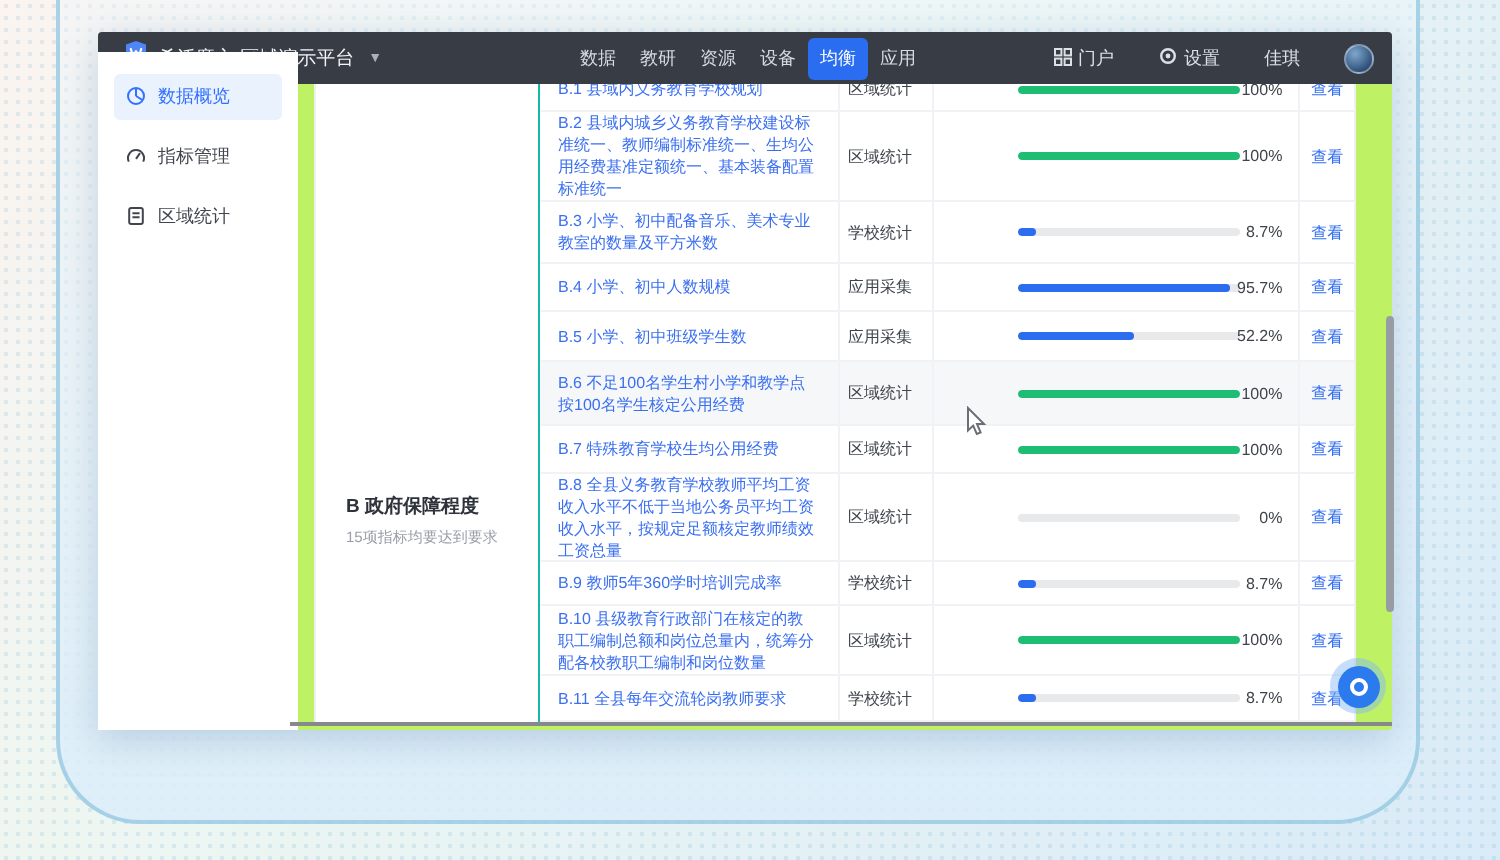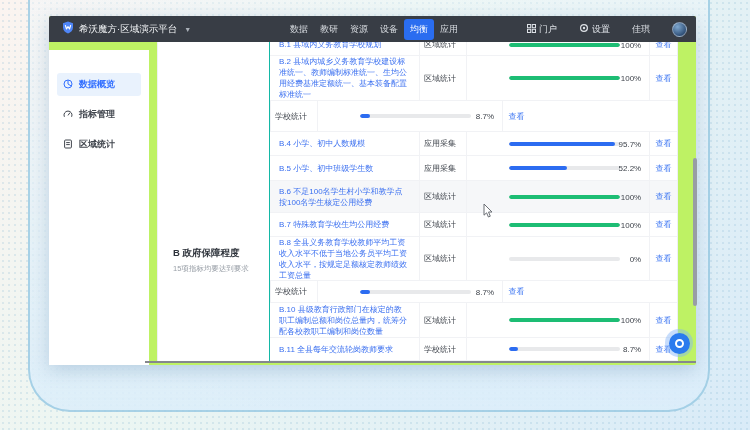--- a/index.html
+++ b/index.html
@@ -28,21 +28,21 @@
   .brand-caret { color: #aab0b8; font-size: 7px; margin-left: 2px; }
   .nav-menu { position: absolute; left: 235px; top: 0; height: 26px; display: flex; align-items: center; }
   .nav-item { color: #d8dce1; font-size: 9px; padding: 4px 6px; border-radius: 3px; cursor: pointer; white-space: nowrap; }
   .nav-item.active { background: #2a6df0; color: #fff; }
   .nav-right { position: absolute; right: 9px; top: 0; height: 26px; display: flex; align-items: center; gap: 22px; }
   .nav-chip { display: flex; align-items: center; gap: 3px; color: #dde1e6; font-size: 9px; cursor: pointer; white-space: nowrap; }
   .avatar { width: 15px; height: 15px; border-radius: 50%;
     background: radial-gradient(circle at 35% 30%, #7fa8cf, #31527a 70%, #1d3352);
     border: 1px solid rgba(255,255,255,0.4); cursor: pointer; }
   
-  .sidebar { position: absolute; left: 0; top: 34px; width: 100px; bottom: 0; background: #fff; padding-top: 16px; font-weight: bold; }
+  .sidebar { position: absolute; left: 0; top: 10px; width: 100px; bottom: 0; background: #fff; padding-top: 4px; }
   .side-item { display: flex; align-items: center; gap: 6px; margin: 7px 8px; padding: 5px 6px;
     font-size: 9px; color: #41464e; border-radius: 3px; cursor: pointer; white-space: nowrap; }
   .side-item.active { background: #e9f2fd; color: #3370ff; }
   
   .content { position: absolute; left: 108px; top: 26px; width: 521px; height: 319px; overflow: hidden;
     border-left: 1px solid #eef0f3; border-right: 1px solid #eef0f3; background: #fff; }
   .category { position: absolute; left: 15px; top: 205px; width: 96px; }
   .cat-title { font-size: 9.5px; font-weight: bold; color: #2e333b; white-space: nowrap; }
   .cat-sub { font-size: 7.5px; color: #9aa0a8; margin-top: 4px; white-space: nowrap; }
   .rows { margin-left: 111px; border-left: 1px solid #14b8a6; }
@@ -184,20 +184,21 @@
         <div class="bar-fill" style="width: 100%; background: rgb(29, 189, 116);"></div>
       </div>
       <span class="c-percent">100%</span>
     </div>
     <div class="c-action">
       <span class="view-link">查看</span>
     </div>
   </div>
 
   <div class="row">
+    <div class="c-name">B.3 小学、初中配备音乐、美术专业教室的数量及平方米数</div>
     <div class="c-type">学校统计</div>
     <div class="c-progress">
       <div class="bar-track">
         <div class="bar-fill" style="width: 8.7%; background: rgb(44, 108, 241);"></div>
       </div>
       <span class="c-percent">8.7%</span>
     </div>
     <div class="c-action">
       <span class="view-link">查看</span>
     </div>
@@ -267,20 +268,21 @@
         <div class="bar-fill" style="width: 0%; background: rgb(232, 233, 235);"></div>
       </div>
       <span class="c-percent">0%</span>
     </div>
     <div class="c-action">
       <span class="view-link">查看</span>
     </div>
   </div>
 
   <div class="row">
+    <div class="c-name">B.9 教师5年360学时培训完成率</div>
     <div class="c-type">学校统计</div>
     <div class="c-progress">
       <div class="bar-track">
         <div class="bar-fill" style="width: 8.7%; background: rgb(44, 108, 241);"></div>
       </div>
       <span class="c-percent">8.7%</span>
     </div>
     <div class="c-action">
       <span class="view-link">查看</span>
     </div>

